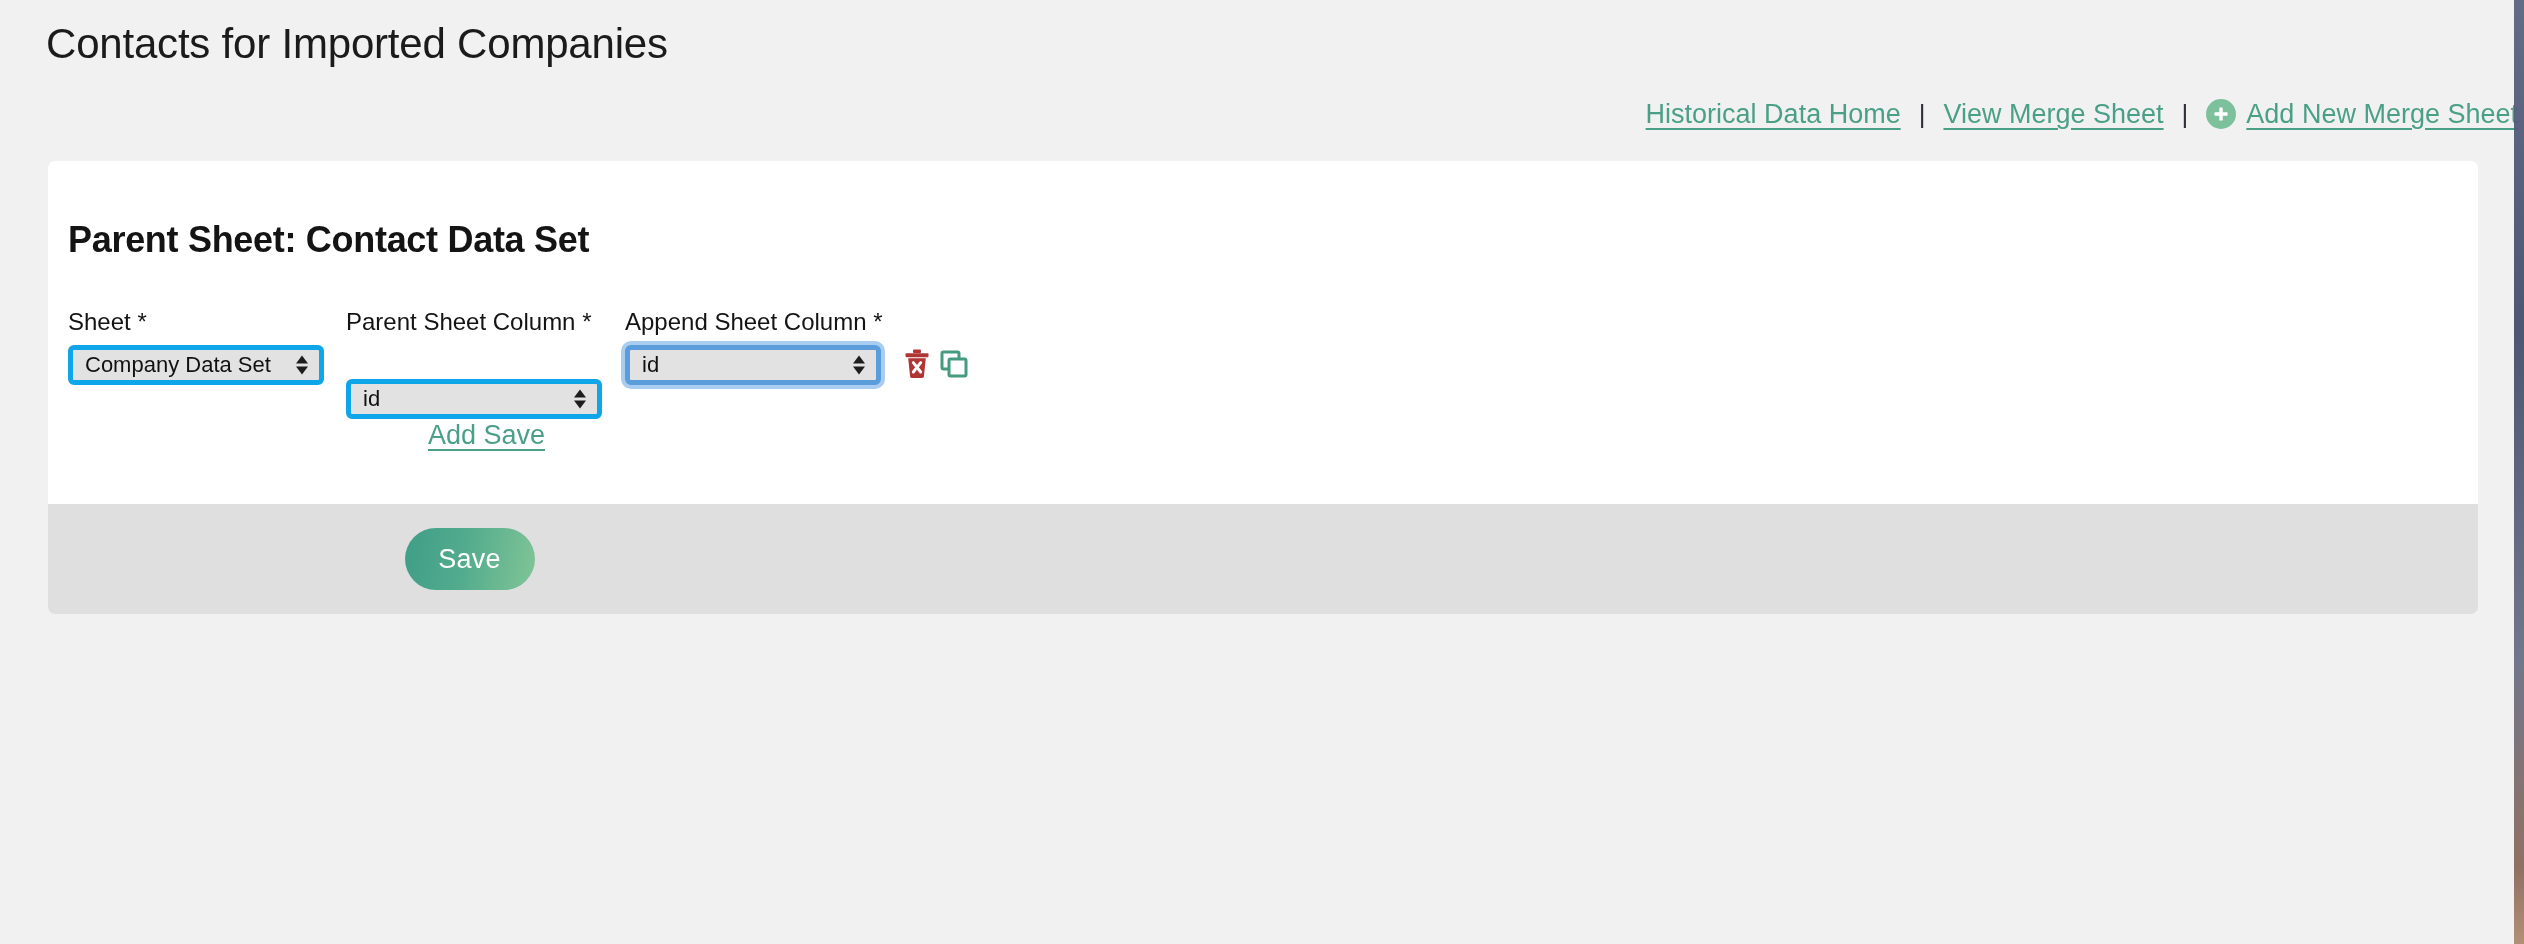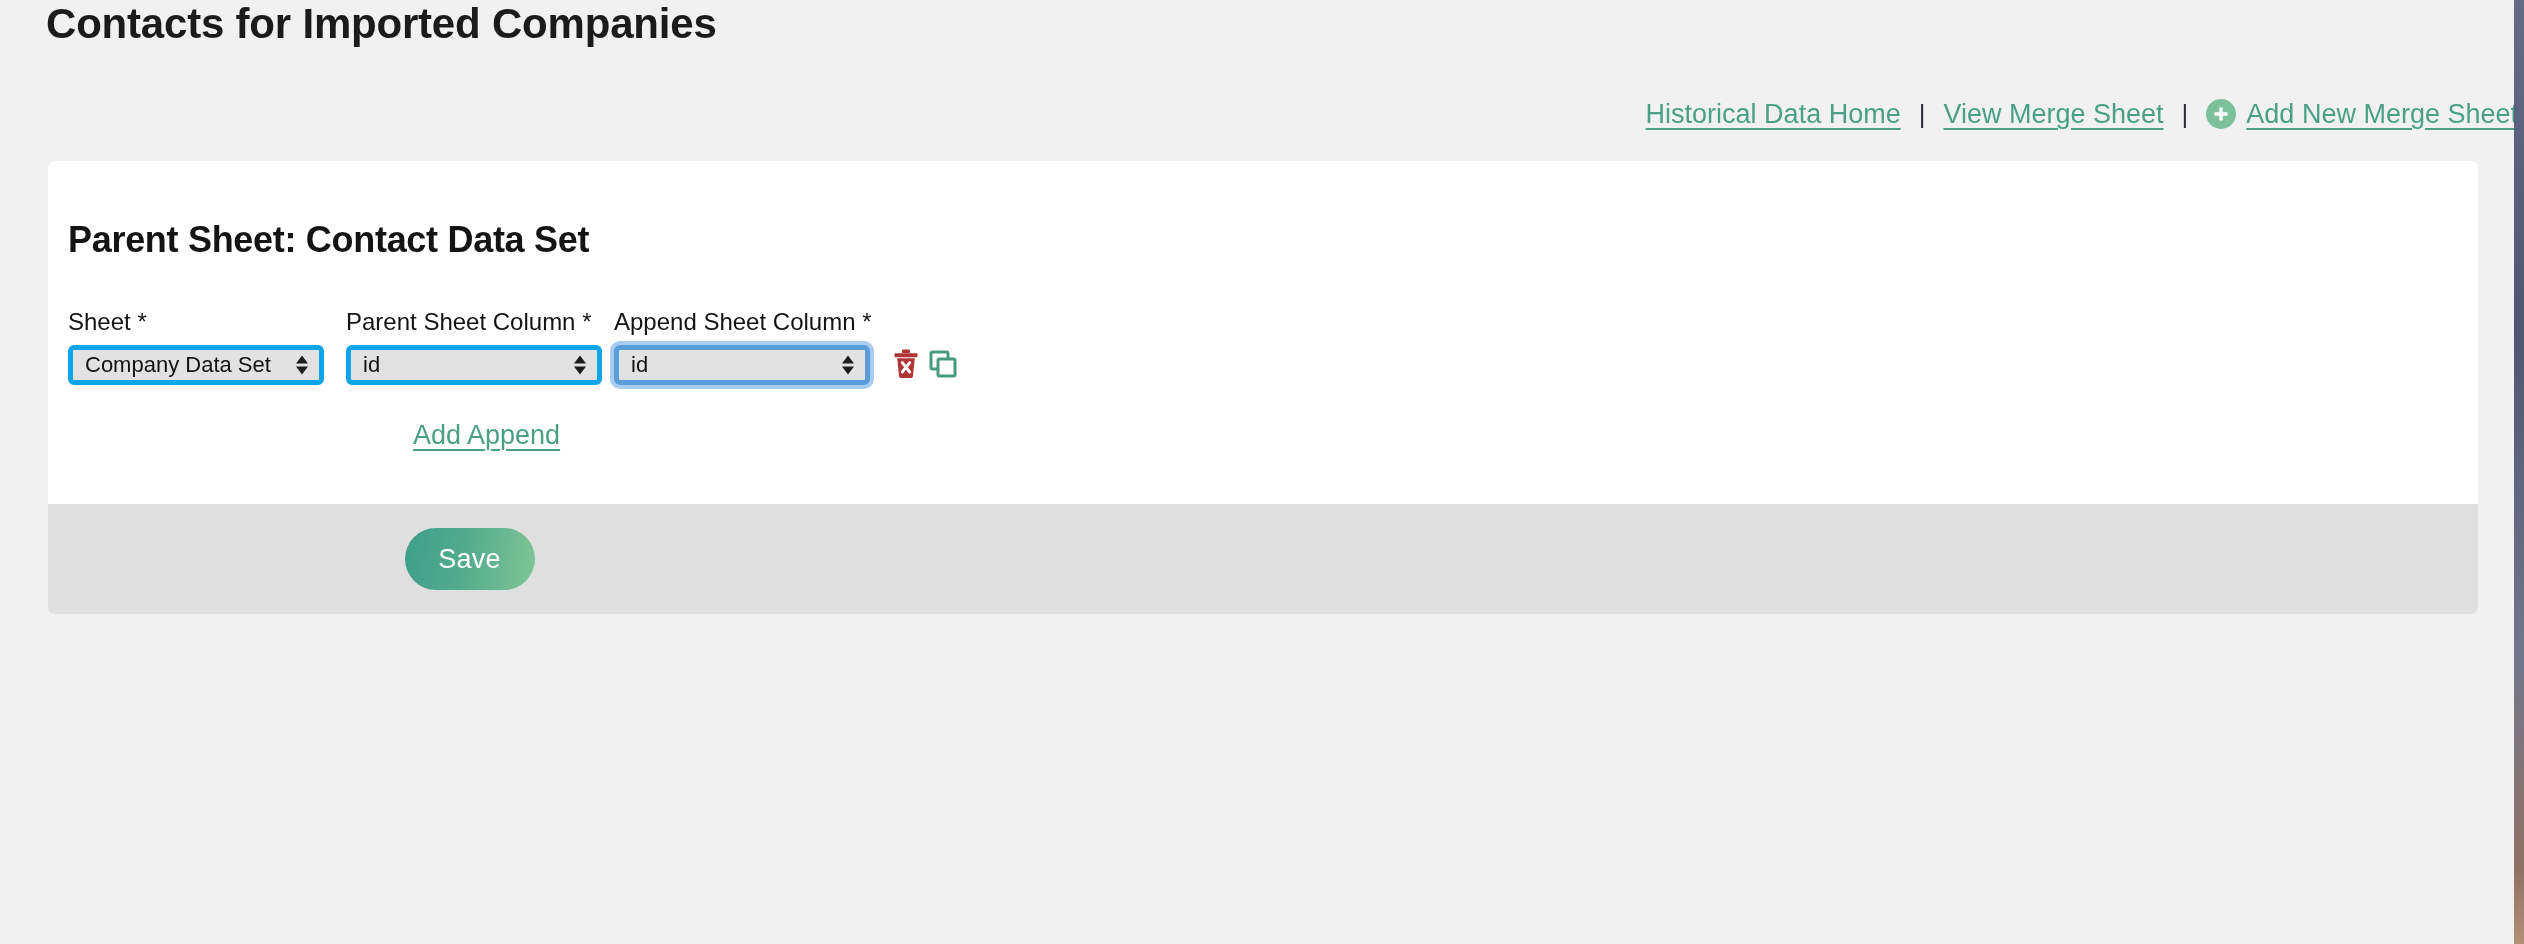--- a/index.html
+++ b/index.html
@@ -14,23 +14,23 @@
     background: #f1f1f1;
     font-family: "Liberation Sans", sans-serif;
     color: #1a1a1a;
     position: relative;
   }
 
   
   .page-title {
     position: absolute;
     left: 46px;
-    top: 0;
+    top: 20px;
     font-size: 42px;
-    font-weight: 700;
+    font-weight: 400;
     color: #1b1b1b;
     letter-spacing: -0.2px;
     white-space: nowrap;
   }
 
   
   .top-nav {
     position: absolute;
     right: 6px;
     top: 96px;
@@ -102,21 +102,21 @@
     left: 20px;
     top: 148px;
     display: flex;
     align-items: flex-start;
   }
   .field {
     display: flex;
     flex-direction: column;
   }
   .field.f1 { width: 256px; margin-right: 22px; }
-  .field.f2 { width: 256px; margin-right: 12px; }
+  .field.f2 { width: 256px; margin-right: 23px; gap: 34px; }
   .field.f3 { width: 256px; margin-right: 23px; }
 
   .field-label {
     font-size: 24px;
     font-weight: 400;
     color: #141414;
     margin-bottom: 10px;
     white-space: nowrap;
     line-height: 1.1;
   }
@@ -308,21 +308,21 @@
           <svg width="28" height="28" viewBox="0 0 28 28" aria-hidden="true">
             <rect x="2" y="2" width="17" height="17" rx="1.5" fill="none" stroke="#459b7f" stroke-width="3"></rect>
             <rect x="9" y="9" width="17" height="17" rx="1.5" fill="#ffffff" stroke="#459b7f" stroke-width="3"></rect>
           </svg>
         </span>
       </div>
 
     </div>
 
     <div class="add-sheet-wrap">
-      <a class="add-sheet-link">Add Append</a>
+      <a class="add-sheet-link">Add Save</a>
     </div>
 
   </div>
 
   <div class="card-footer">
     <div class="footer-inner">
       <button class="save-btn">Save</button>
     </div>
   </div>
 </section>

